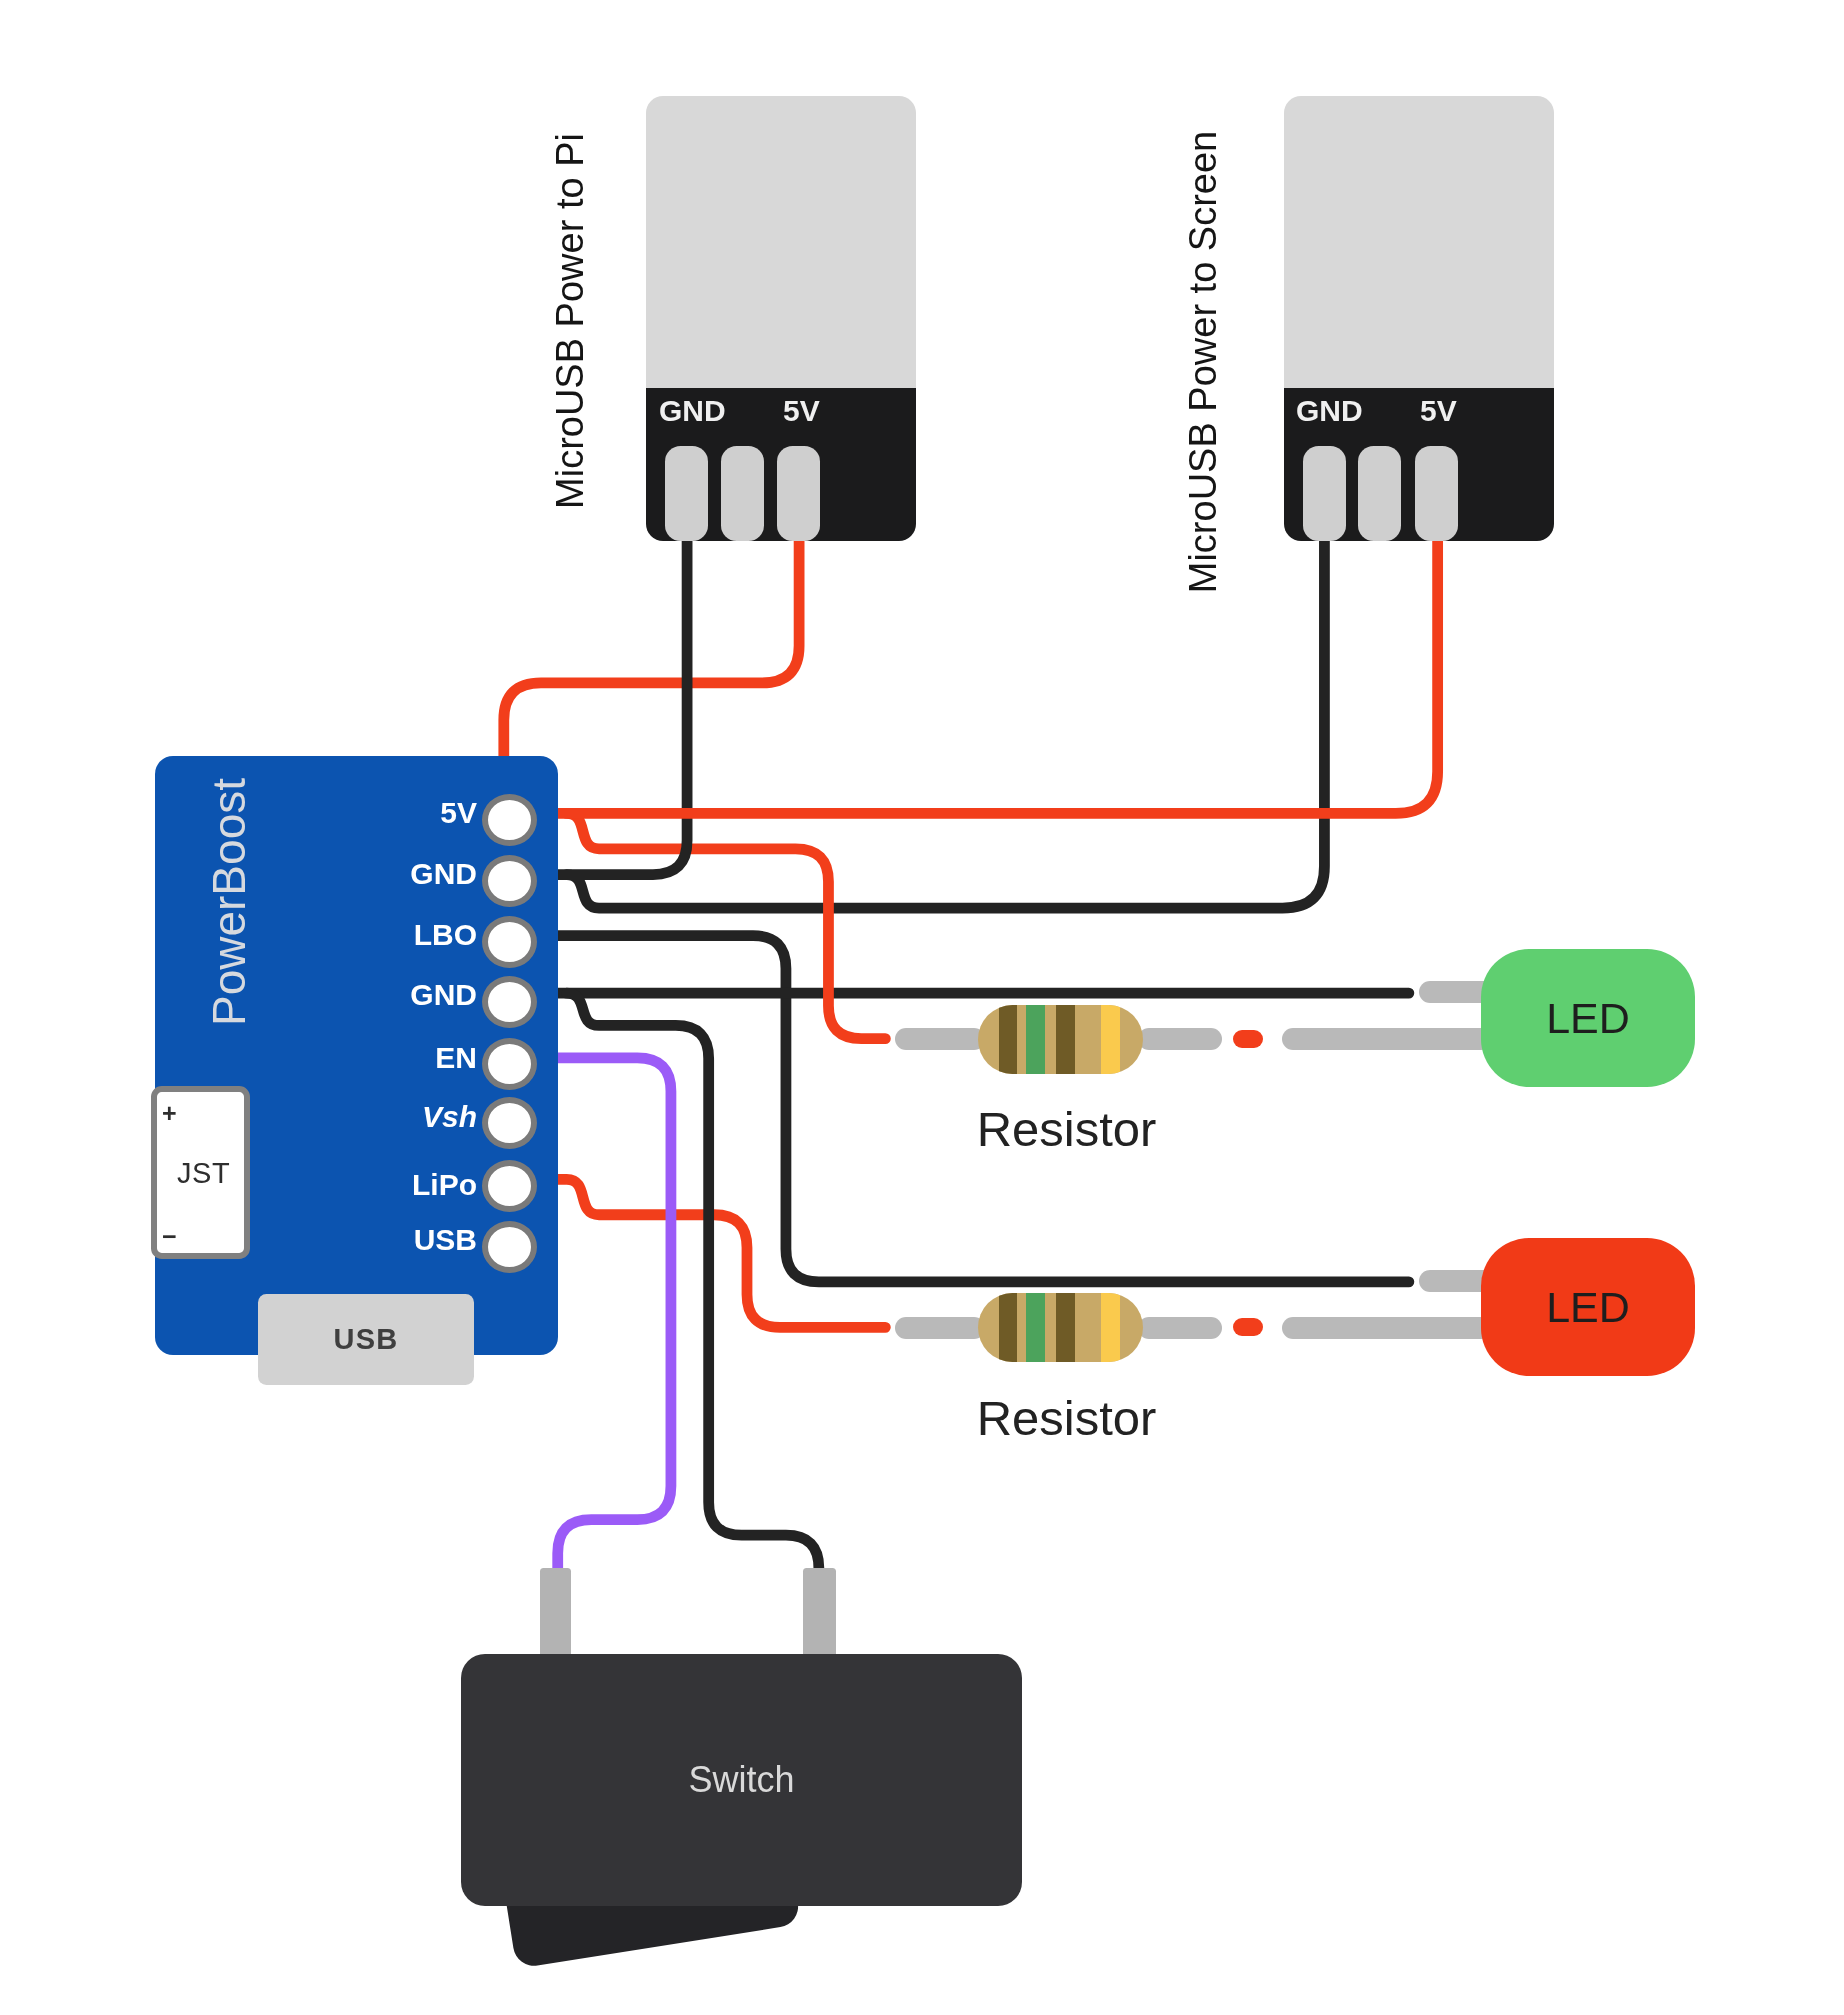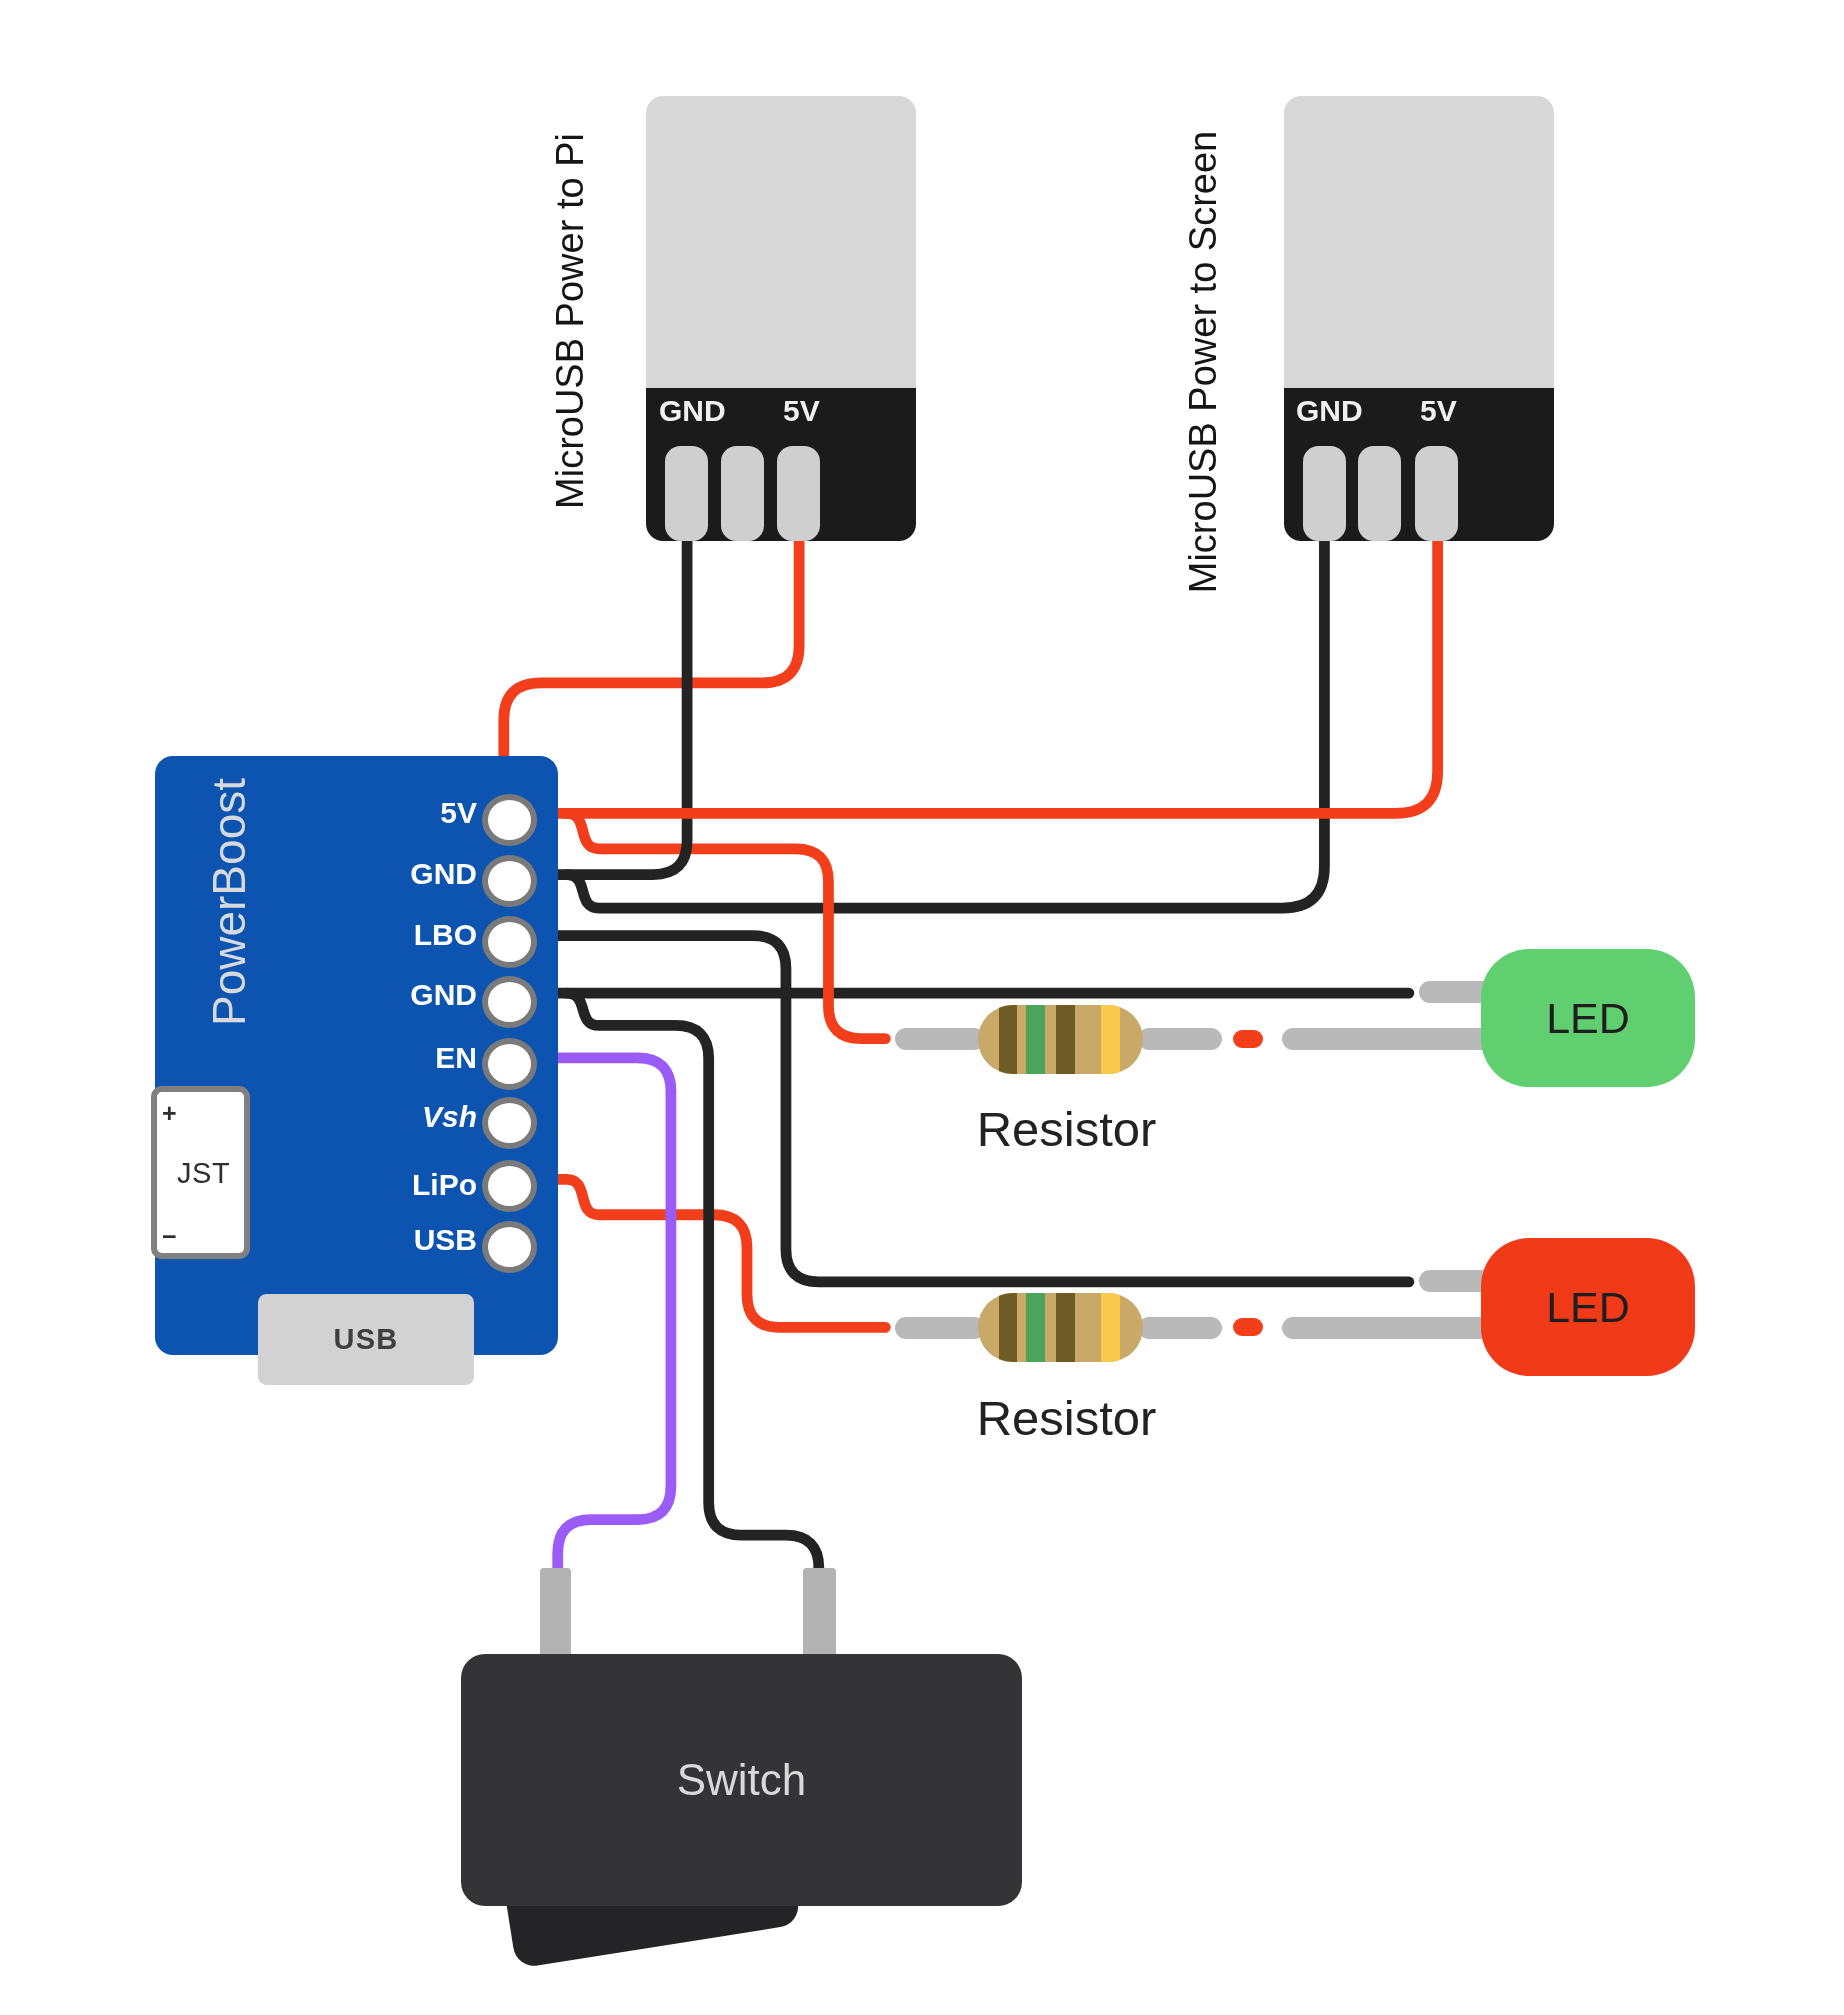--- a/index.html
+++ b/index.html
@@ -35,21 +35,21 @@
   
   .lead{background:#B9B9B9;border-radius:12px;}
   .stub{background:#F23E1B;border-radius:9px;}
   .res-body{background:#C8A967;border-radius:35px;overflow:hidden;}
   .band{position:absolute;top:0;height:100%;}
   .led-body{border-radius:48px;display:flex;align-items:center;justify-content:center;
     font-size:43px;font-weight:500;color:#1E1E1E;}
   .comp-label{font-size:49px;font-weight:500;color:#222222;text-align:center;}
   
   .sw-body{background:#343437;border-radius:24px;display:flex;align-items:center;justify-content:center;
-    color:#D9D9D9;font-size:44px;font-weight:400;}
+    color:#D9D9D9;font-size:36px;font-weight:400;}
   .sw-lever{background:#242427;border-radius:21px;transform:rotate(-9deg);}
   .sw-pin{background:#B3B3B3;border-radius:3.6px;}
 </style>
 </head>
 <body>
 
 <div id="canvas">
 
   <svg class="wires" viewBox="0 0 3080 3364">
     <path class="wk" d="M 880 1562 H 1257 Q 1312 1562 1312 1617 V 2085 Q 1312 2140 1367 2140 H 2352"></path>

